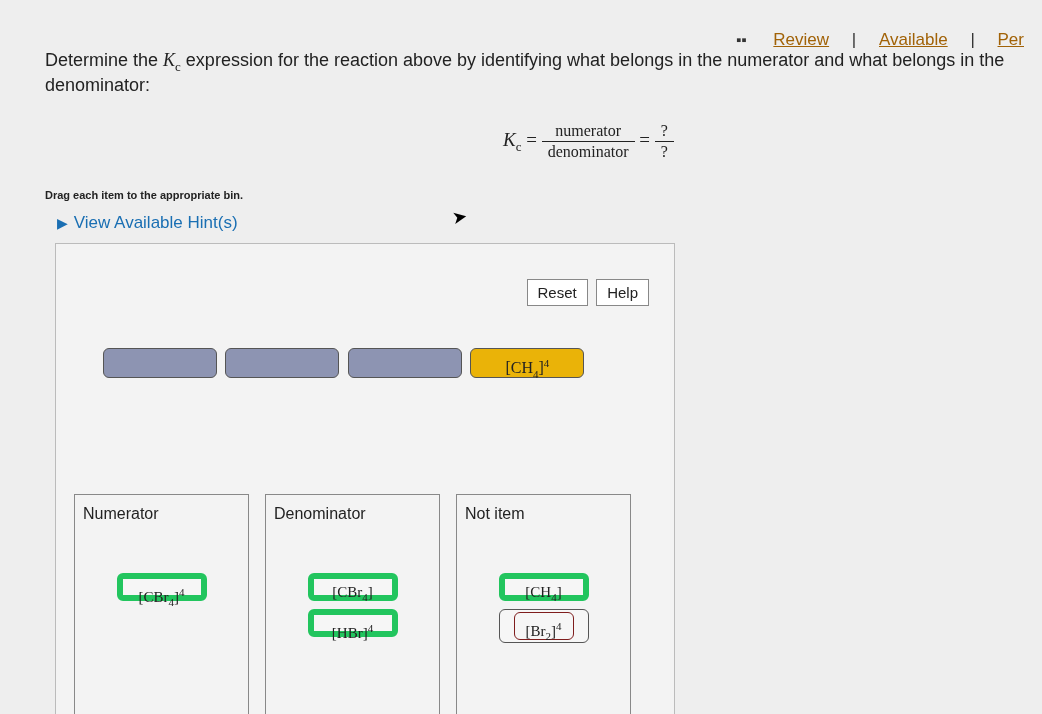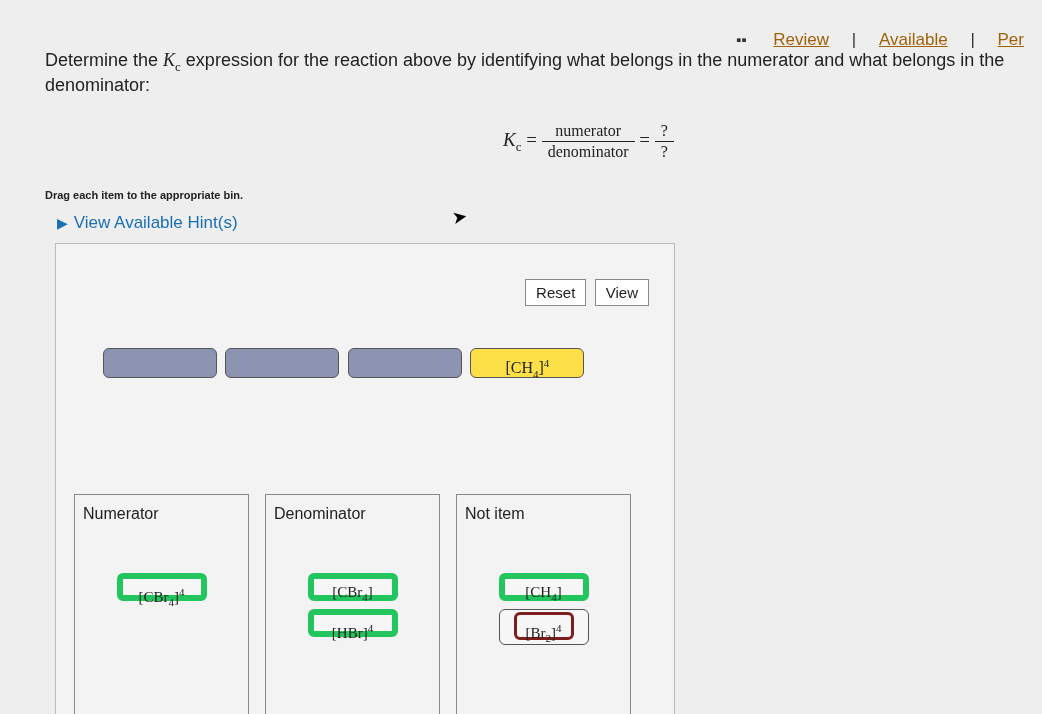--- a/index.html
+++ b/index.html
@@ -63,21 +63,21 @@
     border: 1px solid #555;
     border-radius: 6px;
     margin: 4px 2px;
     vertical-align: middle;
     text-align: center;
     line-height: 28px;
     font-family: 'Times New Roman', serif;
     font-size: 16px;
   }
   .item-slot { background: #8d94b2; }
-  .item-chip { background: #fde047; cursor: grab; }
+  .item-chip { background: #eab308; cursor: grab; }
   .chem-sub { font-size: 11px; vertical-align: sub; }
   .chem-sup { font-size: 11px; vertical-align: super; }
   .bins-row { position: absolute; top: 250px; left: 18px; display: flex; gap: 16px; }
   .bin {
     border: 1px solid #888;
     width: 175px;
     height: 232px;
     background: #f3f3f3;
     padding: 10px 8px;
     position: relative;
@@ -90,21 +90,21 @@
     line-height: 26px;
     margin: 8px auto;
     border: 6px solid #22c55e;
     border-radius: 6px;
     background: #f6f6f6;
     text-align: center;
     font-family: 'Times New Roman', serif;
     font-size: 15px;
     cursor: grab;
   }
-  .bin-small-chip.nested { width: 60px; margin: 0 auto; border: 3px solid #7f1d1d; display:inline-block; }
+  .bin-small-chip.nested { width: 60px; margin: 0 auto; border: 1px solid #7f1d1d; display:inline-block; }
   .chip-wrap { display:block; width: 90px; margin: 8px auto; border:1px solid #555; border-radius:6px; background:#f6f6f6; padding:2px; text-align:center; }
   .cursor {
     position: absolute;
     left: 452px;
     top: 206px;
     font-size: 18px;
     color: #000;
     transform: rotate(-10deg);
     pointer-events: none;
   }
@@ -142,21 +142,21 @@
 <div class="instruction">Drag each item to the appropriate bin.</div>
 
 <div class="hints">
   <span class="tri">▶</span><span>View Available Hint(s)</span>
 </div>
 
 <div class="work-area">
 
   <div class="wa-buttons">
     <span class="wa-btn">Reset</span>
-    <span class="wa-btn">View</span>
+    <span class="wa-btn">Help</span>
   </div>
 
   <div class="items-row">
     <div>
       <span class="item-slot"></span>
       <span class="item-slot"></span>
       <span class="item-slot"></span>
       <span class="item-chip">[CH<span class="chem-sub">4</span>]<span class="chem-sup">4</span></span>
     </div>
   </div>

